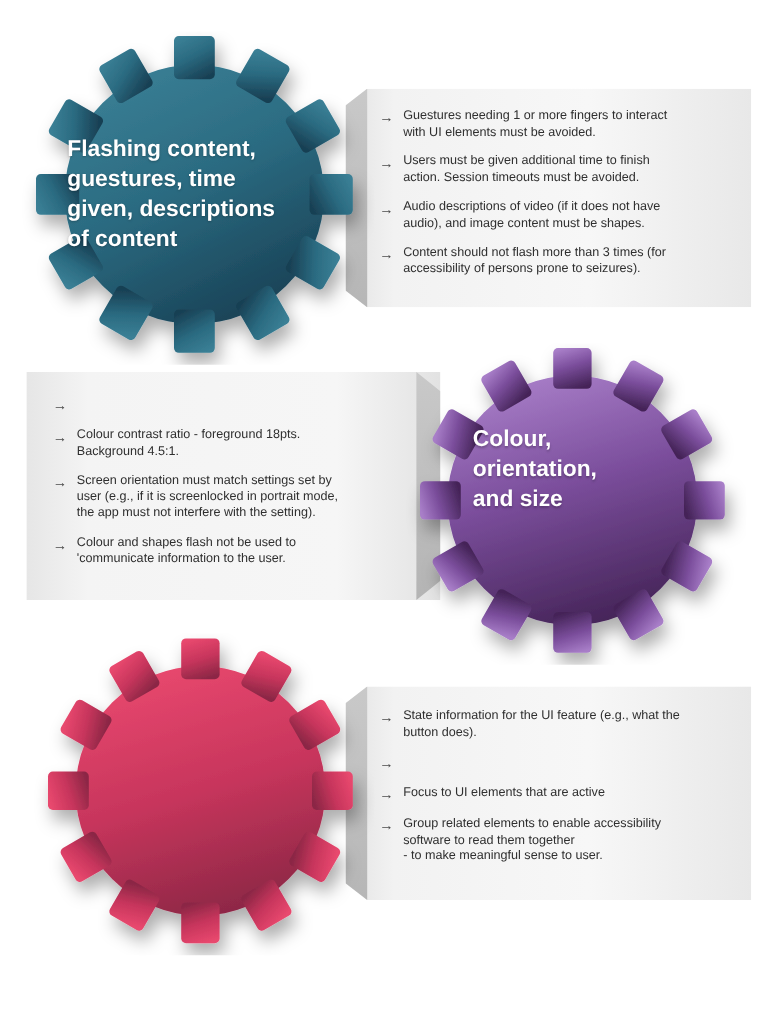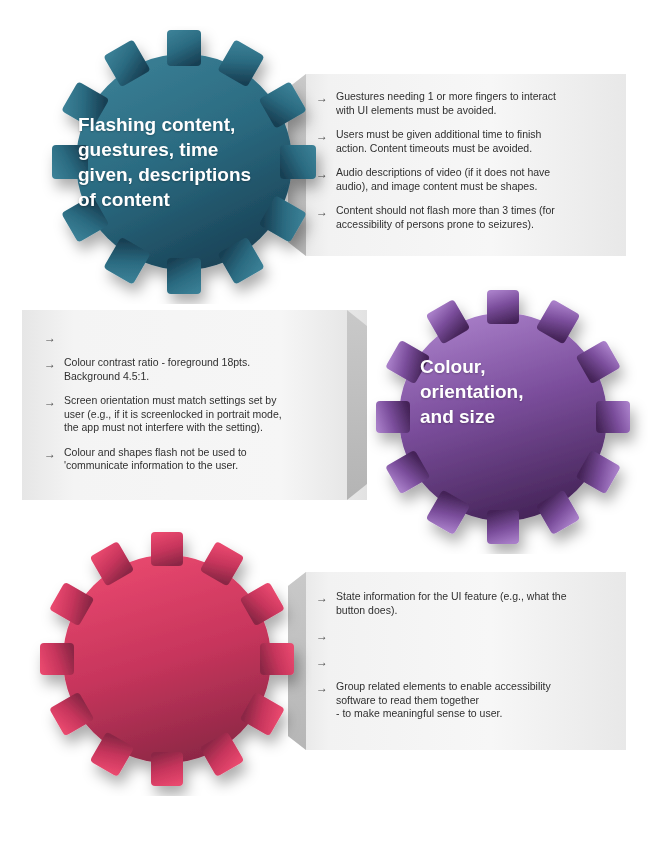--- a/index.html
+++ b/index.html
@@ -65,28 +65,28 @@
   .gear-label {
     position: absolute;
     color: #ffffff;
     font-weight: bold;
     line-height: 1.32;
     white-space: pre-line;
     text-shadow: 0 1px 2px rgba(0,0,0,0.25);
   }
 
   
-  #gear-flashing { left: 34px; top: 26px; }
+  #gear-flashing { left: 12px; top: 26px; }
   #gear-flashing .gear-label {
     left: 44px; top: 86px; width: 210px;
     font-size: 19px; text-align: left;
   }
 
   
-  #gear-colour { left: 358px; top: 286px; }
+  #gear-colour { left: 332px; top: 286px; }
   #gear-colour .gear-label {
     left: 62px; top: 68px; width: 190px;
     font-size: 19px; text-align: left;
   }
 
   
   #gear-uilabels { left: 22px; top: 528px; }
   #gear-uilabels .gear-label {
     left: 20px; top: 110px; width: 248px;
     font-size: 19px; text-align: center;
@@ -128,21 +128,21 @@
     </div>
     <div class="bullets">
       <div class="bullet">
         <span class="arrow">→</span>
         <span class="btext">Guestures needing 1 or more fingers to interact
 with UI elements must be avoided.</span>
       </div>
       <div class="bullet">
         <span class="arrow">→</span>
         <span class="btext">Users must be given additional time to finish
-action. Content timeouts must be avoided.</span>
+action. Session timeouts must be avoided.</span>
       </div>
       <div class="bullet">
         <span class="arrow">→</span>
         <span class="btext"> Audio descriptions of video (if it does not have
 audio), and image content must be shapes.</span>
       </div>
       <div class="bullet">
         <span class="arrow">→</span>
         <span class="btext">Content should not flash more than 3 times (for
 accessibility of persons prone to seizures).</span>
@@ -290,20 +290,21 @@
       <div class="bullet">
         <span class="arrow">→</span>
         <span class="btext">State information for the UI feature (e.g., what the
 button does).</span>
       </div>
       <div class="bullet">
         <span class="arrow">→</span>
       </div>
       <div class="bullet">
         <span class="arrow">→</span>
+        <span class="btext">Focus to UI elements that are active</span>
       </div>
       <div class="bullet">
         <span class="arrow">→</span>
         <span class="btext">Group related elements to enable accessibility
 software to read them together
 - to make meaningful sense to user.</span>
       </div>
     </div>
   </div>
 

